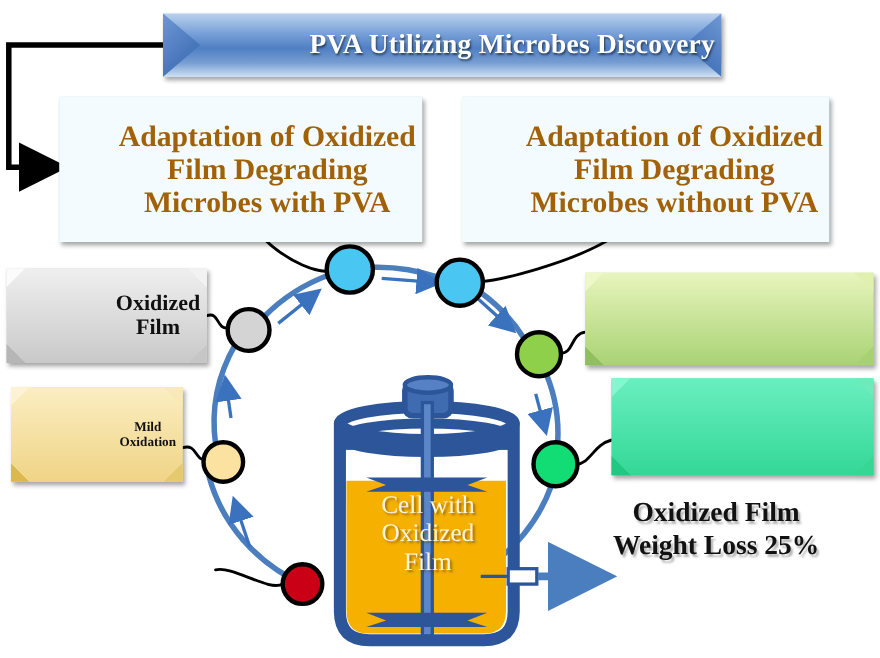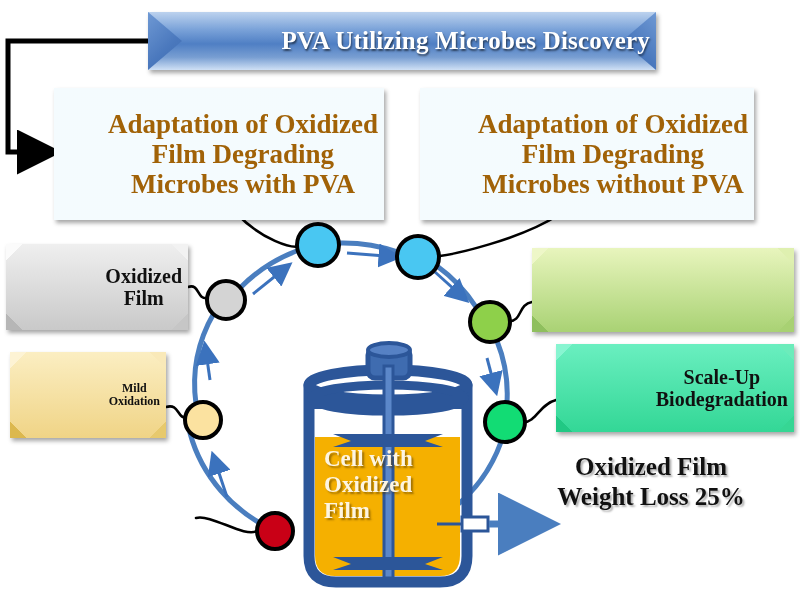--- a/index.html
+++ b/index.html
@@ -175,23 +175,23 @@
     line-height: 1.2;
     white-space: pre-line;
     text-shadow: 2px 2px 2px rgba(0,0,0,0.30);
     z-index: 5;
   }
   #reactor-label {
     position: absolute;
     left: 324px;
     top: 446px;
     width: 130px;
-    text-align: left;
+    text-align: center;
     font-size: 23px;
-    font-weight: bold;
+    font-weight: normal;
     color: #fdf5e2;
     line-height: 1.12;
     white-space: pre-line;
     text-shadow: 2px 2px 2px rgba(90,60,0,0.55);
     z-index: 4;
     pointer-events: none;
   }
 </style>
 </head>
 <body>
@@ -317,22 +317,20 @@
 Oxidation</div>
   </div>
 
 
   <div class="box" id="box-effect">
     <div class="bevel bevel-ygreen"></div>
   </div>
 
   <div class="box" id="box-scaleup">
     <div class="bevel bevel-sgreen"></div>
-    <div class="label">Scale-Up
-Biodegradation</div>
   </div>
 
   <div id="weight-loss">Oxidized Film
 Weight Loss 25%</div>
 
   <svg class="layer" id="svg-nodes" viewBox="0 0 800 598">
     <circle cx="275" cy="531" r="18" fill="#c90016" stroke="#000" stroke-width="4"></circle>
     <circle cx="203" cy="420" r="18" fill="#fbe2a0" stroke="#000" stroke-width="4"></circle>
     <circle cx="226" cy="300" r="19" fill="#d4d4d4" stroke="#000" stroke-width="4"></circle>
     <circle cx="318" cy="245" r="21" fill="#49c7f2" stroke="#000" stroke-width="4"></circle>

